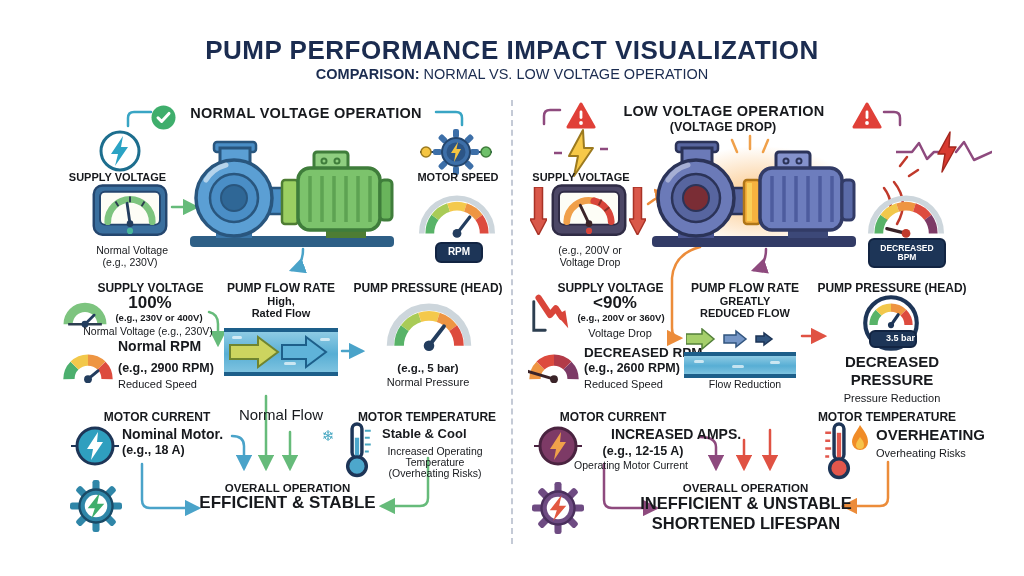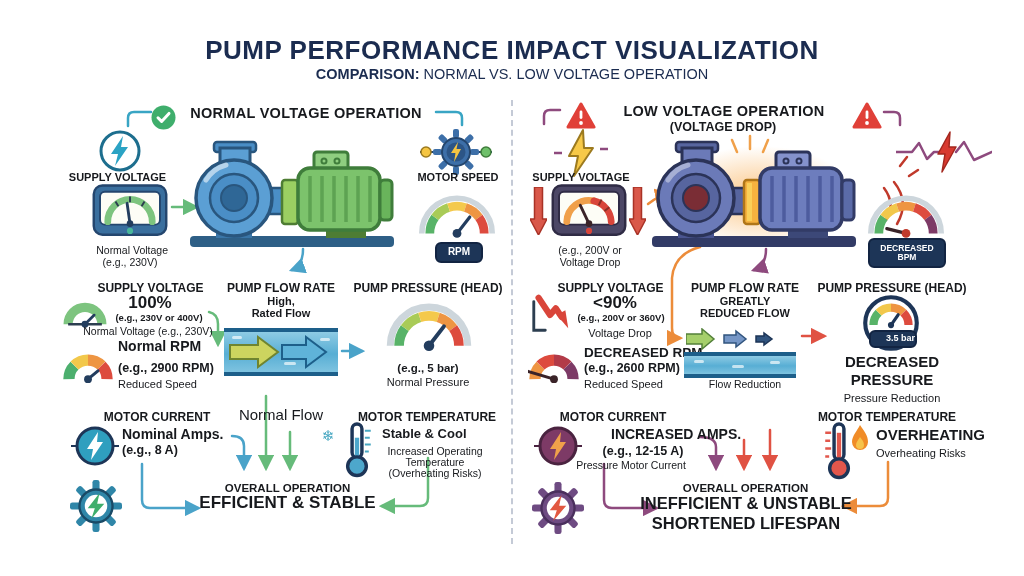--- a/index.html
+++ b/index.html
@@ -231,22 +231,22 @@
 
   <div class="t b" style="left:98px;top:411px;width:118px;font-size:12px;">MOTOR CURRENT</div>
   <div class="abs" style="left:71px;top:424px;">
     <svg width="48" height="44" viewBox="0 0 48 44">
       <line x1="0" y1="22" x2="6" y2="22" stroke="#1d3557" stroke-width="2"></line>
       <line x1="42" y1="22" x2="48" y2="22" stroke="#1d3557" stroke-width="2"></line>
       <circle cx="24" cy="22" r="18" fill="#2f9fbf" stroke="#1d3557" stroke-width="3"></circle>
       <polygon points="27,8 16,25 22,25 20,36 32,18 26,18" fill="#fff"></polygon>
     </svg>
   </div>
-  <div class="t b left-align" style="left:122px;top:427px;width:112px;font-size:14px;">Nominal Amps.</div>
-  <div class="t b left-align" style="left:122px;top:444px;width:112px;font-size:12.5px;">(e.g., 8 A)</div>
+  <div class="t b left-align" style="left:122px;top:427px;width:112px;font-size:14px;">Nominal Motor.</div>
+  <div class="t b left-align" style="left:122px;top:444px;width:112px;font-size:12.5px;">(e.g., 18 A)</div>
 
   <div class="abs" style="left:70px;top:480px;">
     <svg width="52" height="52" viewBox="0 0 44 44">
       <g fill="#2f86a8">
         <rect x="19" y="0" width="6" height="9" rx="2"></rect>
         <rect x="19" y="0" width="6" height="9" rx="2" transform="rotate(45 22 22)"></rect>
         <rect x="19" y="0" width="6" height="9" rx="2" transform="rotate(90 22 22)"></rect>
         <rect x="19" y="0" width="6" height="9" rx="2" transform="rotate(135 22 22)"></rect>
         <rect x="19" y="0" width="6" height="9" rx="2" transform="rotate(180 22 22)"></rect>
         <rect x="19" y="0" width="6" height="9" rx="2" transform="rotate(225 22 22)"></rect>
@@ -444,21 +444,21 @@
   <div class="abs" style="left:534px;top:424px;">
     <svg width="48" height="44" viewBox="0 0 48 44">
       <line x1="0" y1="22" x2="6" y2="22" stroke="#4a2340" stroke-width="2"></line>
       <line x1="42" y1="22" x2="48" y2="22" stroke="#4a2340" stroke-width="2"></line>
       <circle cx="24" cy="22" r="18" fill="#7d3a66" stroke="#4a2340" stroke-width="3"></circle>
       <polygon points="27,8 16,25 22,25 20,36 32,18 26,18" fill="#f0a04a"></polygon>
     </svg>
   </div>
   <div class="t b left-align" style="left:583px;top:427px;width:145px;font-size:14px;margin-left:28px;">INCREASED AMPS.</div>
   <div class="t b" style="left:583px;top:445px;width:120px;font-size:12.5px;">(e.g., 12-15 A)</div>
-  <div class="t" style="left:556px;top:460px;width:150px;font-size:10.5px;">Pressure Motor Current</div>
+  <div class="t" style="left:556px;top:460px;width:150px;font-size:10.5px;">Operating Motor Current</div>
 
   <div class="abs" style="left:532px;top:482px;">
     <svg width="52" height="52" viewBox="0 0 44 44">
       <g fill="#6e4b82">
         <rect x="19" y="0" width="6" height="9" rx="2"></rect>
         <rect x="19" y="0" width="6" height="9" rx="2" transform="rotate(45 22 22)"></rect>
         <rect x="19" y="0" width="6" height="9" rx="2" transform="rotate(90 22 22)"></rect>
         <rect x="19" y="0" width="6" height="9" rx="2" transform="rotate(135 22 22)"></rect>
         <rect x="19" y="0" width="6" height="9" rx="2" transform="rotate(180 22 22)"></rect>
         <rect x="19" y="0" width="6" height="9" rx="2" transform="rotate(225 22 22)"></rect>

